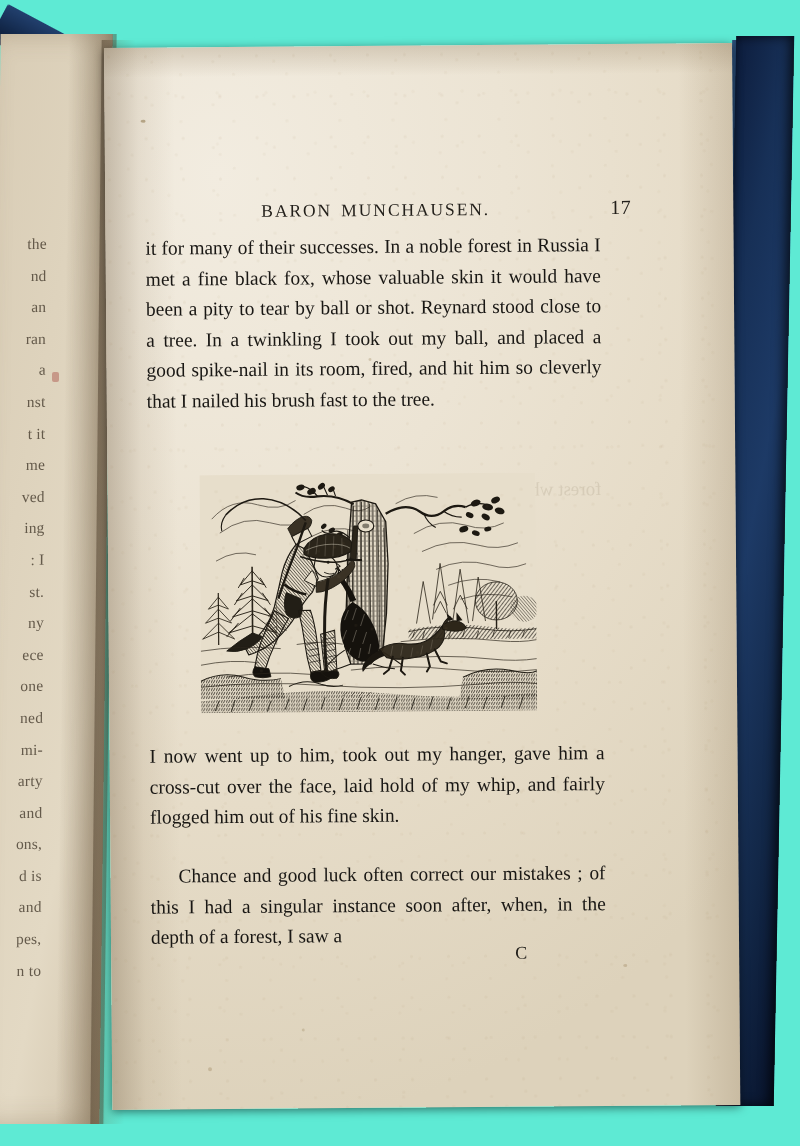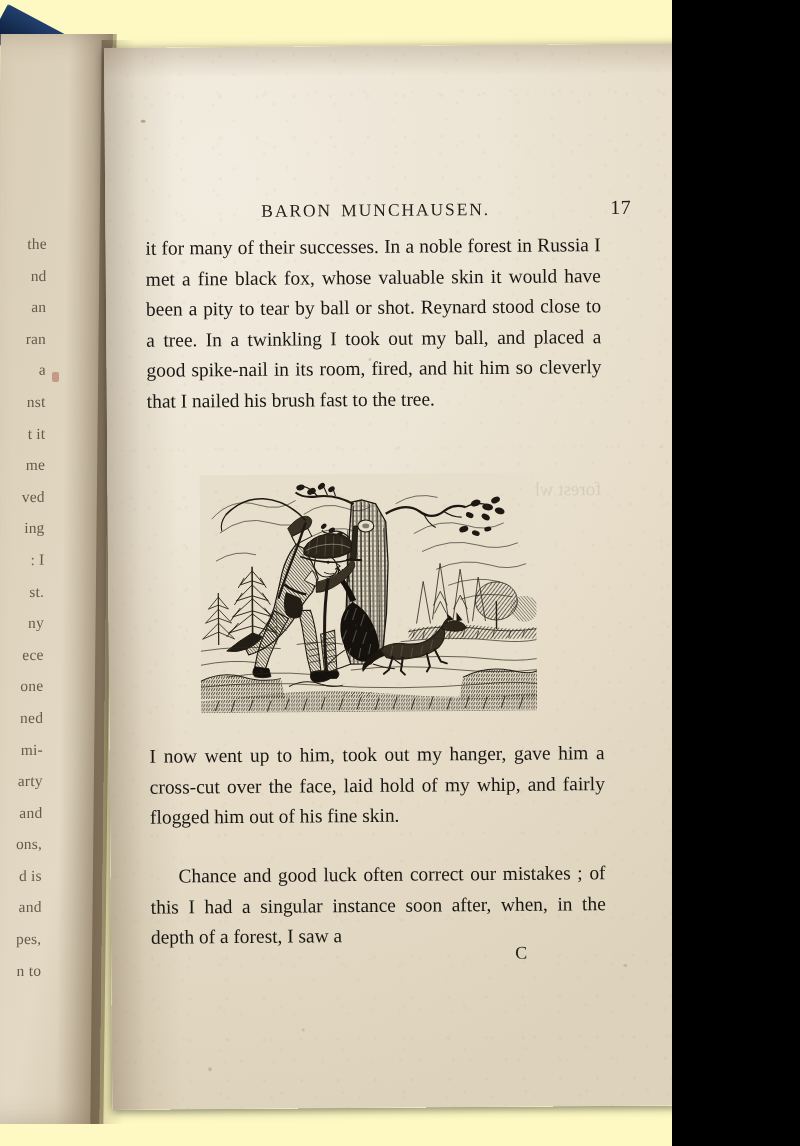--- a/index.html
+++ b/index.html
@@ -9,23 +9,23 @@
   }
   body {
     width: 800px;
     height: 1146px;
     overflow: hidden;
     font-family: "Liberation Serif", serif;
   }
 
   #scene {
     position: relative;
-    width: 672px;
+    width: 800px;
     height: 1146px;
-    background: #fef9c3;
+    background: #5eead4;
     overflow: hidden;
   }
 
   
   .cover-right {
     position: absolute;
     left: 726px;
     top: 36px;
     width: 58px;
     height: 1070px;

